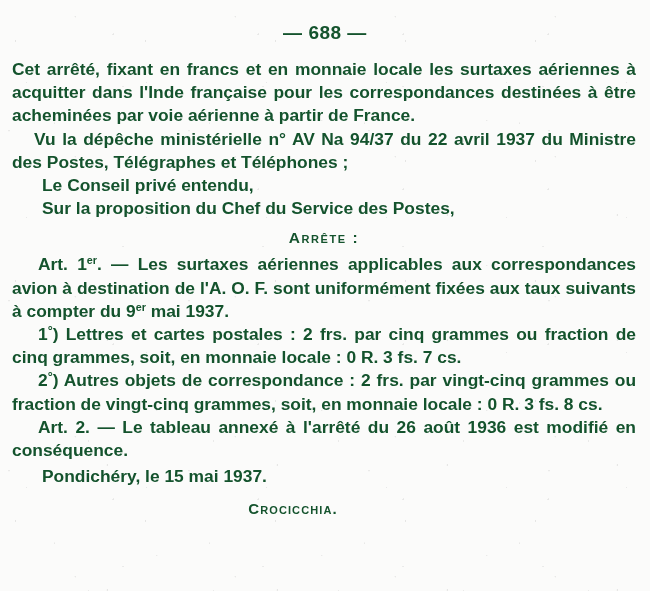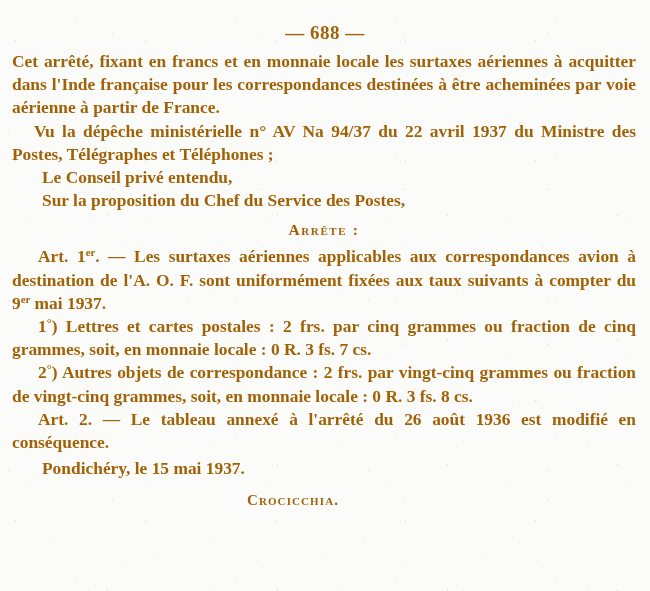--- a/index.html
+++ b/index.html
@@ -6,22 +6,22 @@
     margin: 0;
     padding: 0;
     background: #ffffff;
   }
   #page {
     position: relative;
     width: 650px;
     height: 591px;
     background: #fbfbfa;
     overflow: hidden;
-    font-family: Liberation Serif, serif;
-    color: #a16207;
+    font-family: Liberation Sans, sans-serif;
+    color: #14532d;
   }
   
   #page::before {
     content: "";
     position: absolute;
     inset: 0;
     pointer-events: none;
     background:
       radial-gradient(circle at 12% 34%, rgba(90,90,90,.16) 0 .7px, transparent .8px),
       radial-gradient(circle at 47% 12%, rgba(90,90,90,.14) 0 .7px, transparent .8px),
@@ -43,21 +43,21 @@
   .page-number {
     text-align: center;
     font-size: 19px;
     font-weight: bold;
     letter-spacing: .5px;
     padding-top: 22px;
     padding-bottom: 6px;
   }
 
   .body-block {
-    margin: 0 14px 0 12px;
+    margin: 8px 14px 0 12px;
   }
 
   p.para {
     margin: 0;
     font-size: 17.4px;
     line-height: 23.2px;
     text-align: justify;
     text-justify: inter-word;
     font-weight: bold;
     -webkit-font-smoothing: none;

